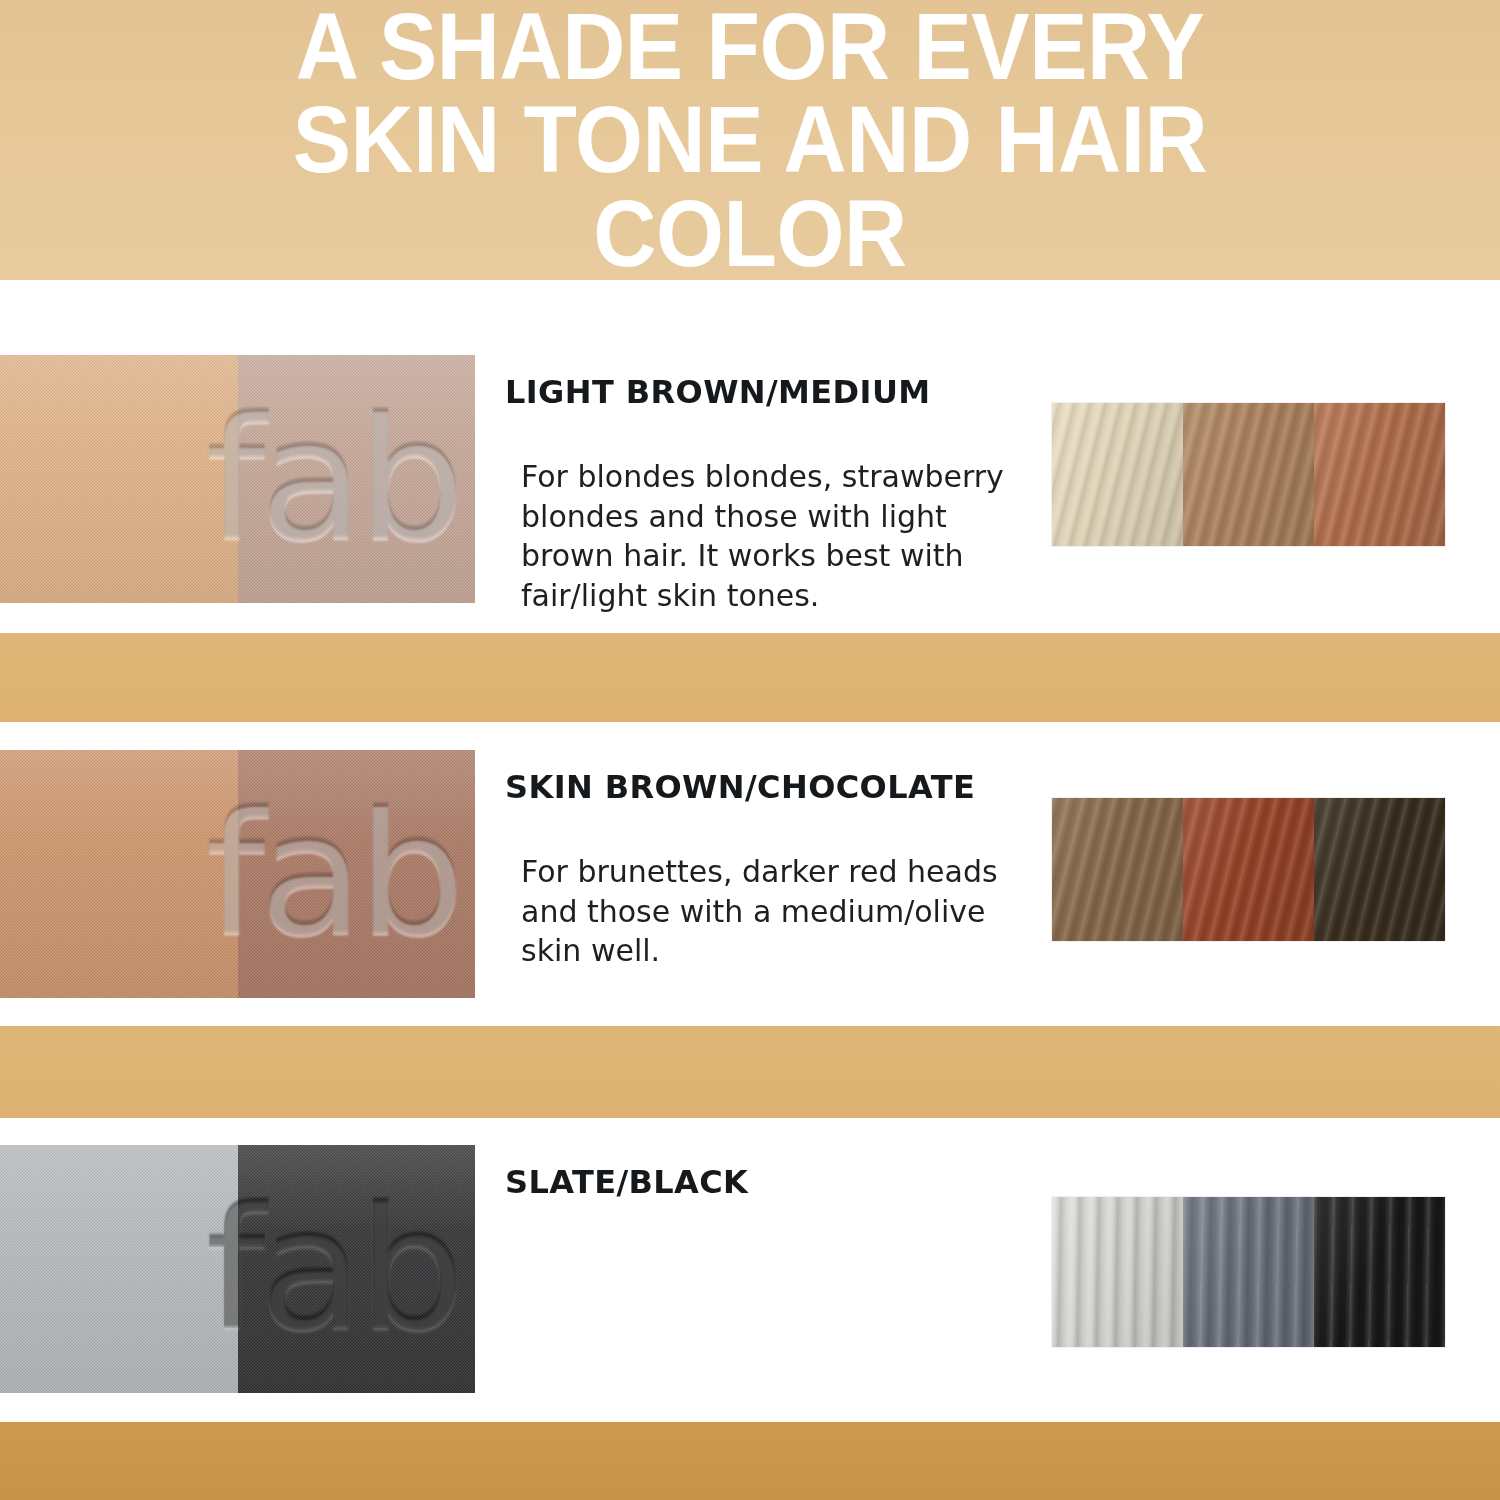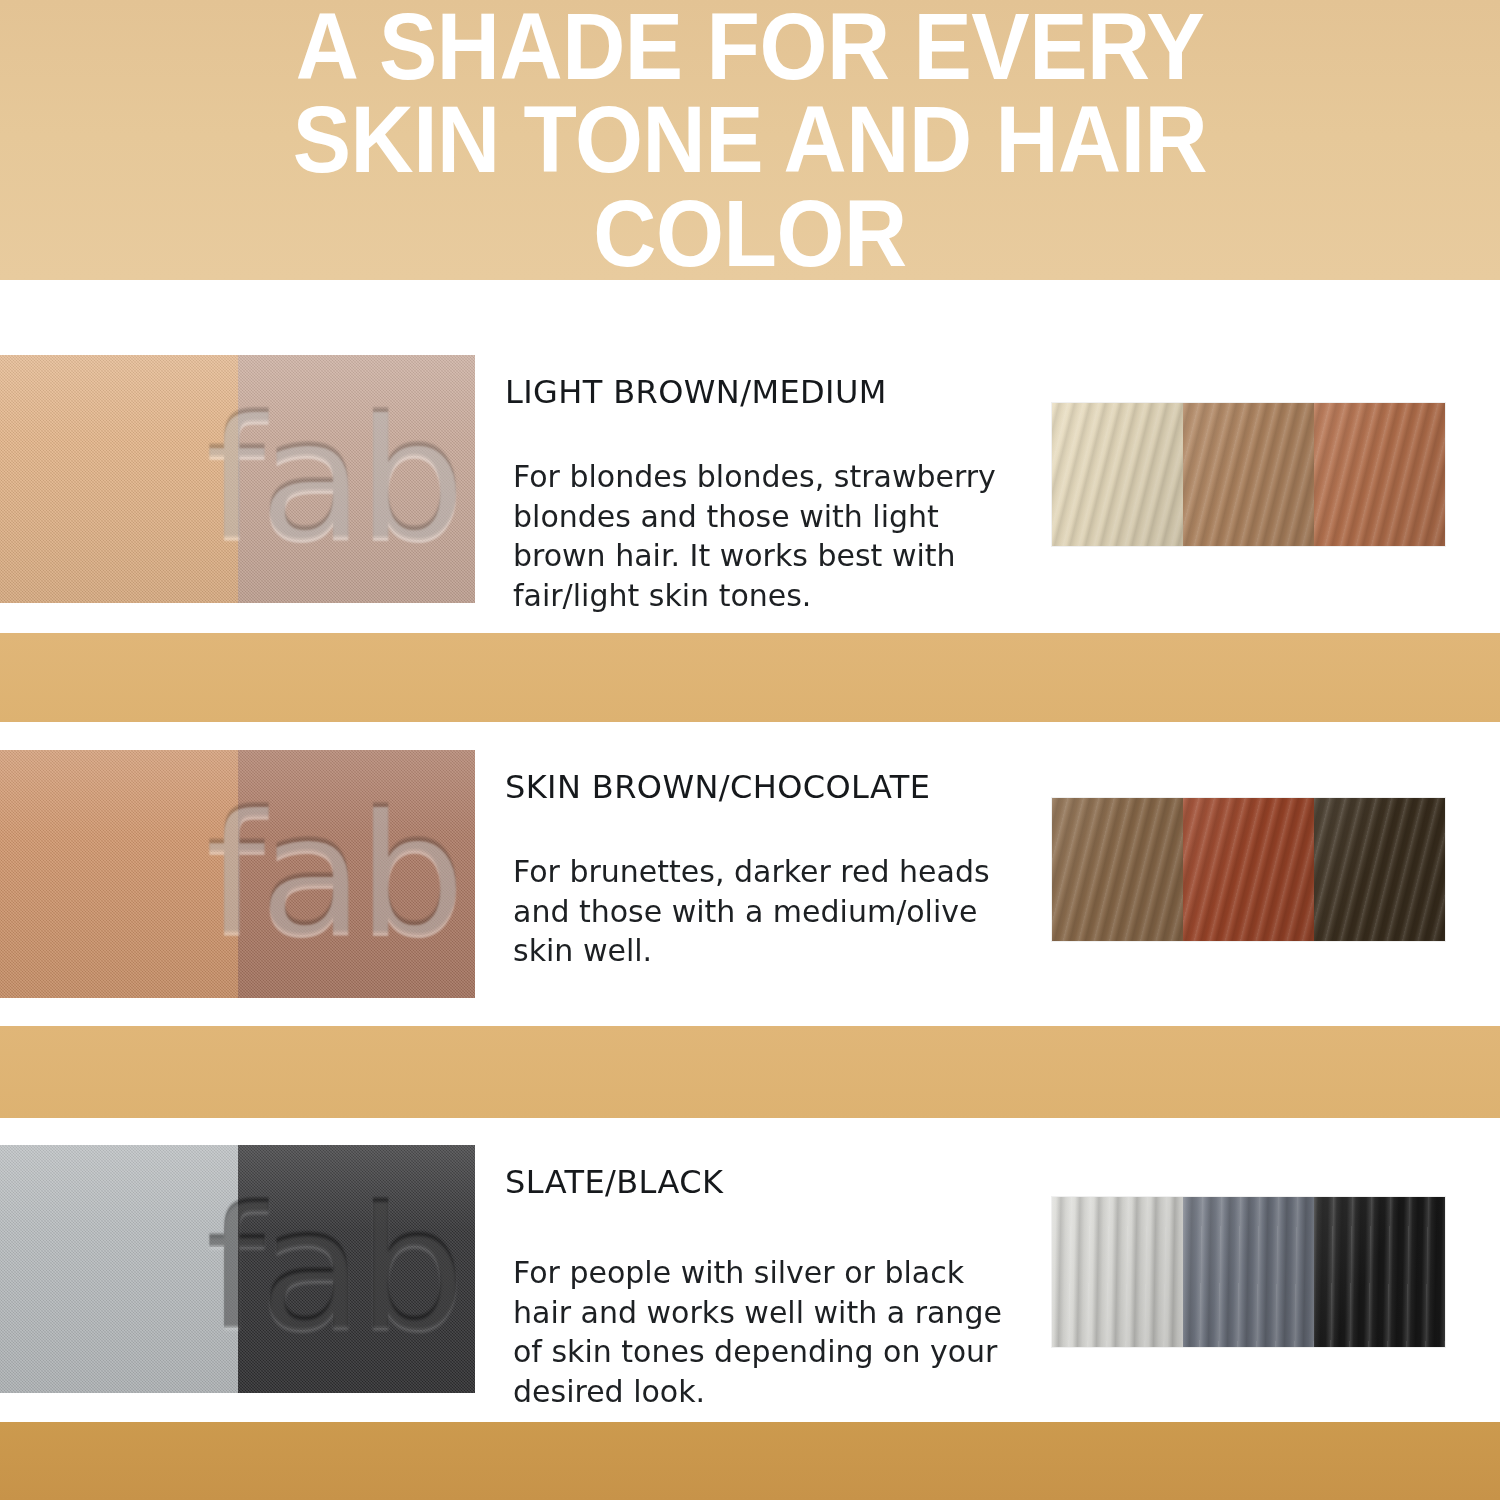--- a/index.html
+++ b/index.html
@@ -76,29 +76,29 @@
   }
 
   
   .shade-text{
     position:absolute;left:505px;top:18px;width:520px;
   }
   .shade-name{
     font-size:32px;
     letter-spacing:0.4px;
     color:#16191c;
-    font-weight:normal;
+    font-weight:bold;
     margin:0 0 46px 0;
     font-family:"DejaVu Sans", sans-serif;
   }
   .shade-desc{
     font-size:30px;
     line-height:1.32;
     color:#1d2023;
-    margin:8px;
+    margin:16px;
     font-family:"DejaVu Sans", sans-serif;
   }
   .row3 .shade-name{margin-bottom:52px;}
 
   
   .hair-group{
     position:absolute;left:1052px;top:48px;
     width:393px;height:143px;
     display:flex;overflow:hidden;
     box-shadow:0 0 0 1px rgba(0,0,0,0.06);
@@ -226,21 +226,20 @@
     </div>
     <div class="pan-half" style="background-color: rgb(43, 43, 45);">
       <div class="pan-texture"></div>
       <div class="pan-sheen"></div>
     </div>
     <div class="pan-logo dark">fab</div>
   </div>
 
   <div class="shade-text">
     <h2 class="shade-name">SLATE/BLACK</h2>
-    <p class="shade-desc">For people with silver or black hair and works well with a range of skin tones depending on your desired look.</p>
   </div>
 
   <div class="hair-group">
     <div class="hair" style="background-color: rgb(220, 220, 216);">
       <div class="hair-strands vertical"></div>
       <div class="hair-shade"></div>
     </div>
     <div class="hair" style="background-color: rgb(110, 116, 128);">
       <div class="hair-strands vertical"></div>
       <div class="hair-shade"></div>

